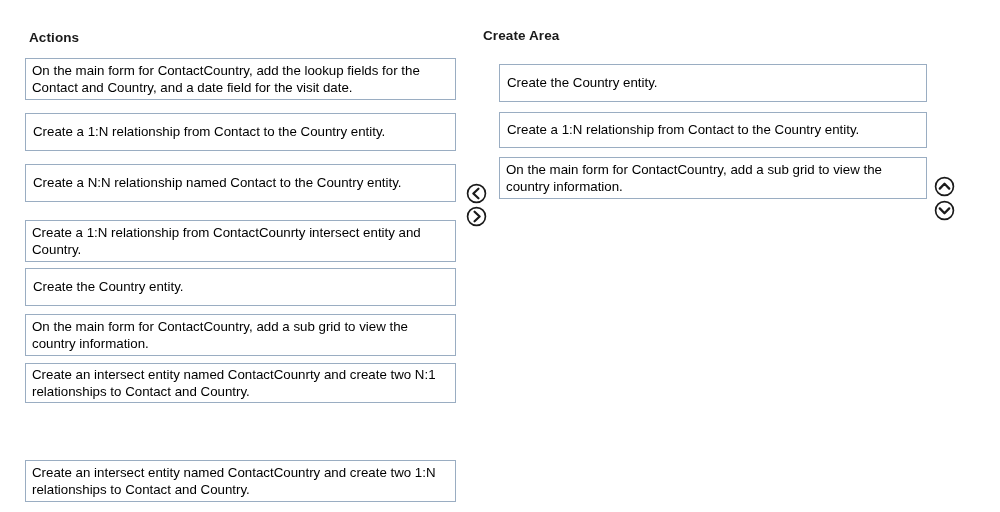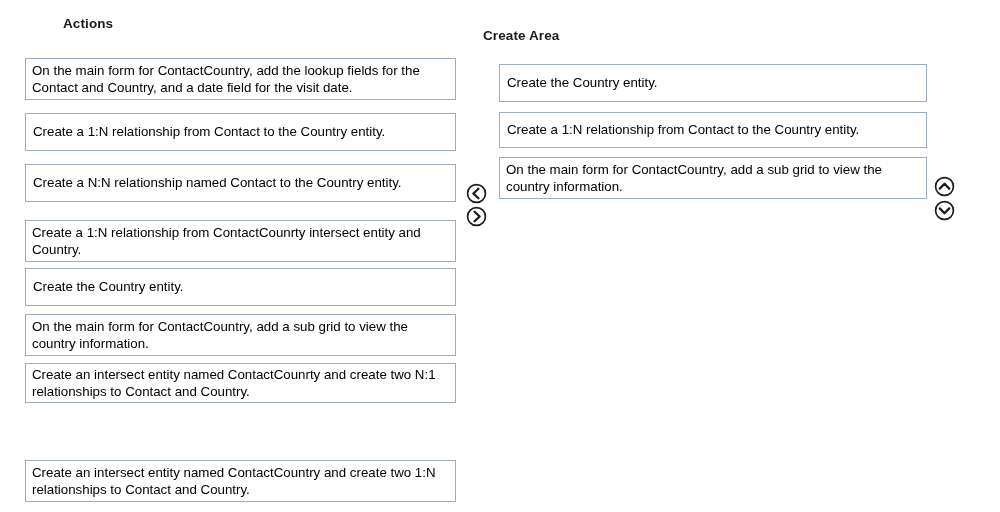--- a/index.html
+++ b/index.html
@@ -18,21 +18,21 @@
 
   
   .col-heading {
     position: absolute;
     font-size: 13.5px;
     font-weight: bold;
     color: #1a1a1a;
     letter-spacing: 0.1px;
     white-space: nowrap;
   }
-  #actions-heading  { left: 29px;  top: 16px; margin-left: 34px; }
+  #actions-heading  { left: 29px;  top: 30px; }
   #answer-heading   { left: 483px; top: 28px; }
 
   
   .opt-box {
     position: absolute;
     box-sizing: border-box;
     background: #ffffff;
     border: 1px solid #9aadc2;
     font-size: 13.3px;
     line-height: 17.5px;

